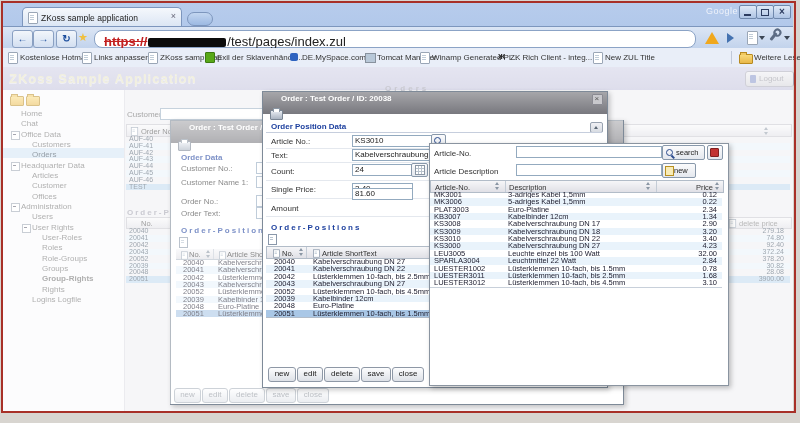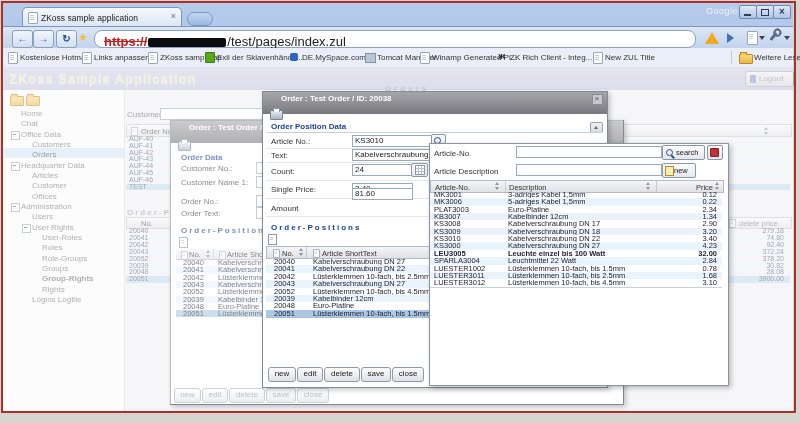--- a/index.html
+++ b/index.html
@@ -514,21 +514,21 @@
   <div class="trow" style="left:430px;top:235.1px;width:292px;z-index:6;">
       <span style="left:4px;">KS3010</span>
       <span style="left:78px;">Kabelverschraubung DN 22</span>
       <span style="right:5px;">3.40</span>
     </div>
   <div class="trow tr-even" style="left:430px;top:242.45px;width:292px;z-index:6;">
       <span style="left:4px;">KS3000</span>
       <span style="left:78px;">Kabelverschraubung DN 27</span>
       <span style="right:5px;">4.23</span>
     </div>
-  <div class="trow" style="left:430px;top:249.8px;width:292px;z-index:6;font-weight:bold;">
+  <div class="trow" style="left:430px;top:249.8px;width:292px;z-index:6;">
       <span style="left:4px;">LEU3005</span>
       <span style="left:78px;">Leuchte einzel bis 100 Watt</span>
       <span style="right:5px;">32.00</span>
     </div>
   <div class="trow tr-even" style="left:430px;top:257.15px;width:292px;z-index:6;">
       <span style="left:4px;">SPARLA3004</span>
       <span style="left:78px;">Leuchtmittel 22 Watt</span>
       <span style="right:5px;">2.84</span>
     </div>
   <div class="trow" style="left:430px;top:264.5px;width:292px;z-index:6;">

